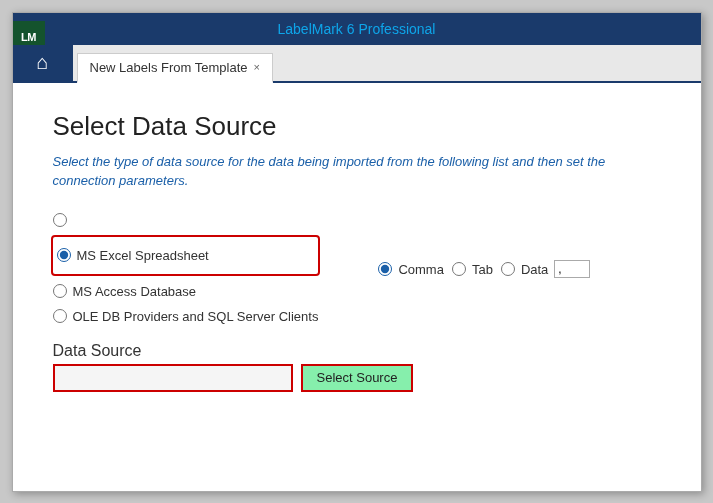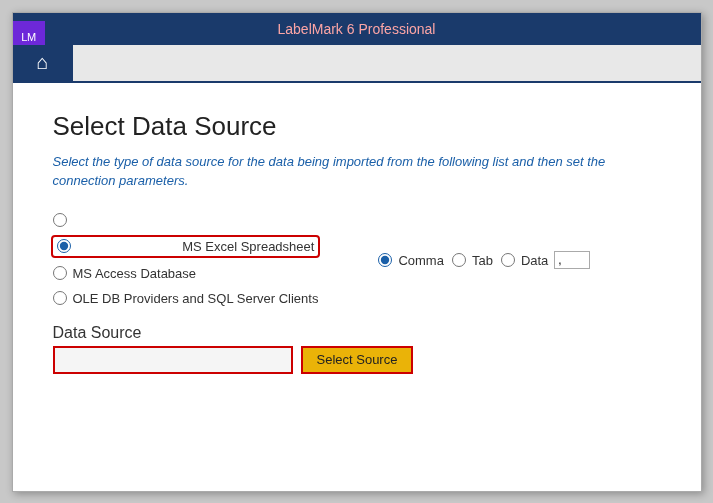--- a/index.html
+++ b/index.html
@@ -30,32 +30,32 @@
       height: 32px;
       font-size: 14px;
       position: relative;
     }
     .title-bar-logo {
       position: absolute;
       left: 0;
       top: 8px;
       width: 32px;
       height: 32px;
-      background: #6d28d9;
+      background: #14532d;
       display: flex;
       align-items: center;
       justify-content: center;
       font-size: 11px;
-      font-weight: normal;
+      font-weight: bold;
       color: #fff;
       letter-spacing: -0.5px;
     }
     .title-bar-text {
       font-size: 14px;
-      color: #fca5a5;
+      color: #0ea5e9;
     }
     .tab-bar-wrapper {
       display: flex;
       align-items: flex-end;
       height: 36px;
       border-bottom: 2px solid #1a3a6b;
       padding-left: 0;
       position: relative;
     }
     .home-area {
@@ -126,23 +126,22 @@
     }
     .radio-item {
       display: flex;
       align-items: center;
       gap: 6px;
       font-size: 13px;
       color: #333;
     }
     .radio-item.highlighted {
       outline: 2px solid #cc0000;
-      padding: 2px 4px;
+      padding: 11px 4px;
       border-radius: 2px;
-      justify-content: space-between;
     }
     .radio-input {
       width: 14px;
       height: 14px;
       accent-color: #1a5fa8;
       cursor: pointer;
     }
     .radio-label {
       font-size: 13px;
       color: #333;
@@ -171,40 +170,44 @@
       width: 240px;
       height: 28px;
       border: 2px solid #cc0000;
       background: #f5f5f5;
       padding: 2px 6px;
       font-size: 13px;
     }
     .select-source-btn {
       height: 28px;
       padding: 0 14px;
-      background: #eab308;
+      background: #86efac;
       border: 2px solid #cc0000;
       font-size: 13px;
       color: #222;
       cursor: pointer;
     }
   </style>
 </head>
 <body>
 
 <div class="window">
 
   <div class="title-bar">
     <div class="title-bar-logo">LM</div>
     <span class="title-bar-text">LabelMark 6 Professional</span>
   </div>
 
   <div class="tab-bar-wrapper" style="display:flex; align-items:flex-end; height:38px; border-bottom:2px solid #1a3a6b; background:#e8e8e8; position:relative;">
     <div class="home-area">
       <span style="color:#fff; font-size:20px;">⌂</span>
+    </div>
+    <div class="tab">
+      <span>New Labels From Template</span>
+      <span class="tab-close">×</span>
     </div>
   </div>
 
   <div class="content">
     <div class="section-title">Select Data Source</div>
     <div class="description">Select the type of data source for the data being imported from the following list and then set the connection parameters.</div>
 
     <div class="options-row">
 
       <div class="radio-group-left">

